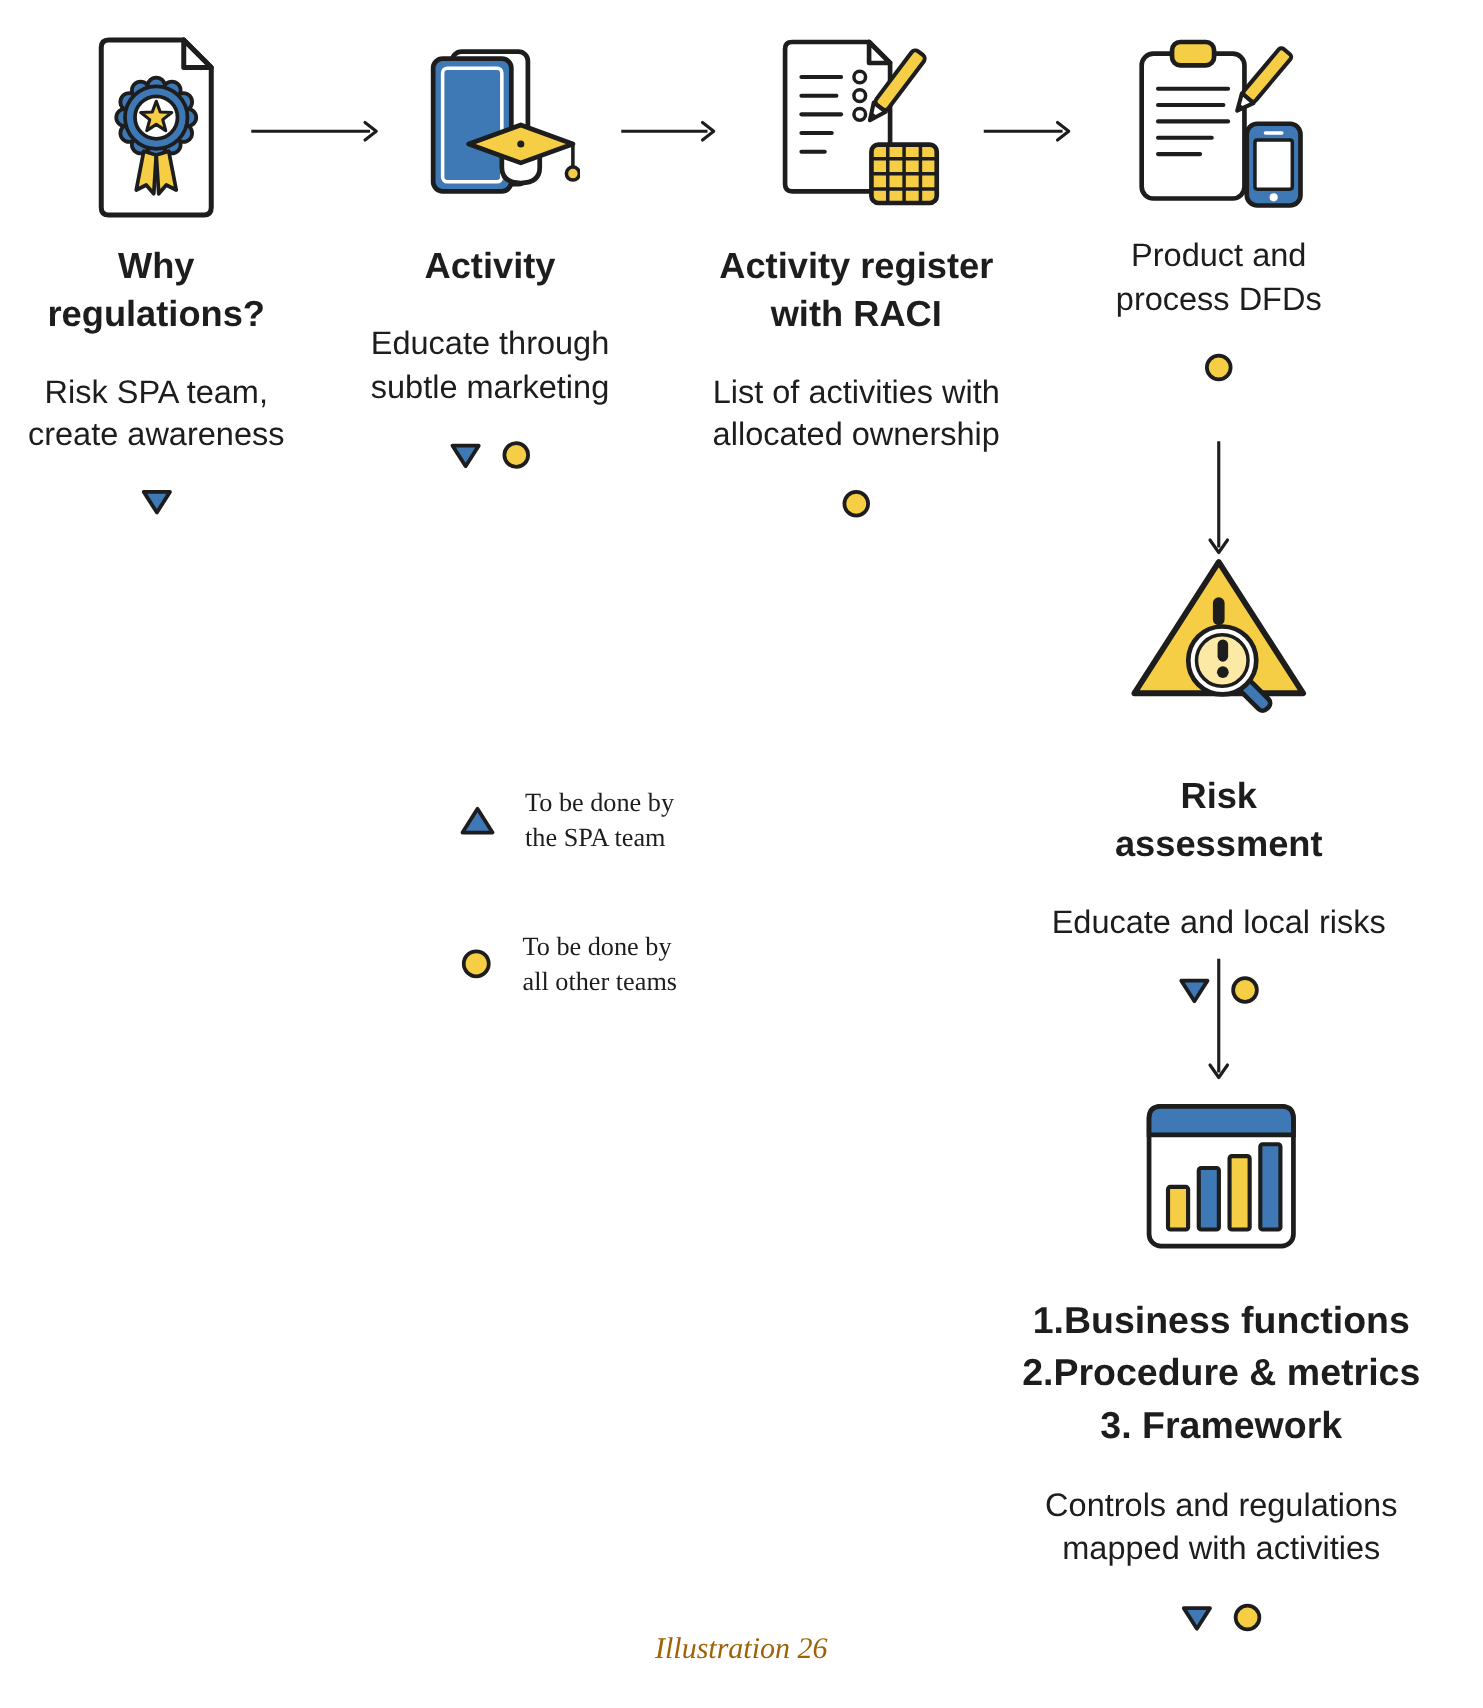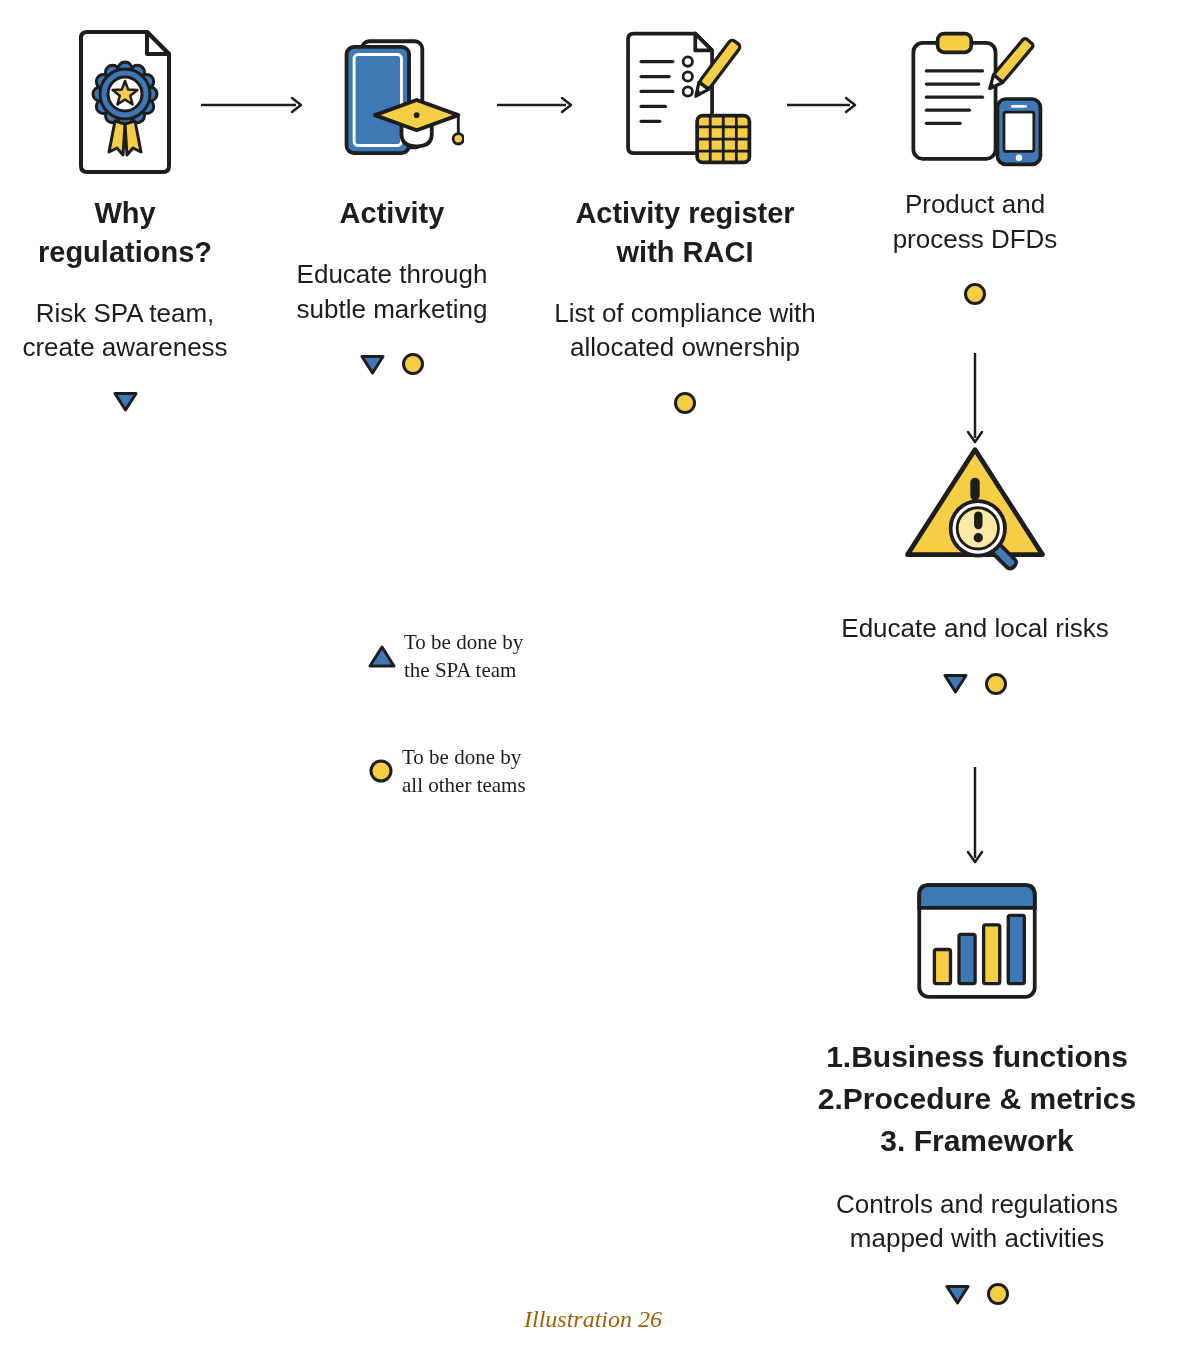--- a/index.html
+++ b/index.html
@@ -9,21 +9,21 @@
   }
   .step { position: absolute; text-align: center; }
   .icon-box { display: flex; justify-content: center; align-items: flex-start; height: 150px; }
   .icon-box.tall { height: 158px; }
   .title { font-weight: 700; font-size: 29px; line-height: 1.34; white-space: pre-line; margin-top: 16px; }
   .big-title { font-size: 30px; line-height: 1.4; }
   .subtitle { font-family: Liberation Sans, sans-serif; font-size: 26px; line-height: 1.33; white-space: pre-line; margin-top: 9px; }
   .markers { display: flex; justify-content: center; align-items: center; gap: 16px; margin-top: 13px; }
   .arrow { position: absolute; line-height: 0; }
   .legend { position: absolute; left: 368px; top: 628px; width: 290px; }
-  .legend-item { display: flex; align-items: center; gap: 8px; }
+  .legend-item { display: flex; align-items: center; gap: 24px; }
   .legend-item + .legend-item { margin-top: 58px; }
   .legend-label { font-family: "Liberation Serif", serif; font-size: 21px; line-height: 1.35; white-space: pre-line; text-align: left; }
   .caption { position: absolute; left: 0; top: 1306px; width: 100%; text-align: center;
     font-family: "Liberation Serif", serif; font-style: italic; font-size: 24px; color: #a16207; }
   svg { display: inline-block; }
 </style>
 </head>
 <body>
 
 <div class="canvas">
@@ -131,21 +131,21 @@
             <line x1="116" y1="94" x2="116" y2="144"></line>
             <line x1="130" y1="94" x2="130" y2="144"></line>
           <line x1="88" y1="106" x2="144" y2="106"></line>
             <line x1="88" y1="119" x2="144" y2="119"></line>
             <line x1="88" y1="132" x2="144" y2="132"></line>
         </g>
       </svg>
     </div>
     <h2 class="title">Activity register
 with RACI</h2>
-    <p class="subtitle">List of compliance with
+    <p class="subtitle">List of activities with
 allocated ownership</p>
     <div class="markers">
       <svg width="24" height="24" viewBox="0 0 24 24">
         <circle cx="12" cy="12" r="9.5" fill="#F6CE45" stroke="#1d1d1d" stroke-width="3"></circle>
       </svg>
     </div>
   </section>
 
   <div class="arrow" style="left:786px; top:94px;">
     <svg width="72" height="22" viewBox="0 0 72 22">
@@ -200,20 +200,22 @@
         <rect x="75" y="36" width="10" height="24" rx="5" fill="#1d1d1d"></rect>
         <g transform="rotate(-45 104 113)">
           <rect x="98" y="108" width="12" height="30" rx="5" fill="#3E79B6" stroke="#1d1d1d" stroke-width="4"></rect>
         </g>
         <circle cx="83" cy="90" r="29" fill="#fff" stroke="#1d1d1d" stroke-width="4"></circle>
         <circle cx="83" cy="90" r="22" fill="#FBE9A5" stroke="#1d1d1d" stroke-width="3"></circle>
         <rect x="79" y="72" width="9" height="19" rx="4.5" fill="#1d1d1d"></rect>
         <circle cx="83.5" cy="100" r="5" fill="#1d1d1d"></circle>
       </svg>
     </div>
+    <h2 class="title">Risk
+assessment</h2>
     <p class="subtitle">Educate and local risks</p>
     <div class="markers">
       <svg width="25" height="21" viewBox="0 0 25 21">
         <polygon points="2,2.5 23,2.5 12.5,19" fill="#3E79B6" stroke="#1d1d1d" stroke-width="3" stroke-linejoin="round"></polygon>
       </svg>
       <svg width="24" height="24" viewBox="0 0 24 24">
         <circle cx="12" cy="12" r="9.5" fill="#F6CE45" stroke="#1d1d1d" stroke-width="3"></circle>
       </svg>
     </div>
   </section>

